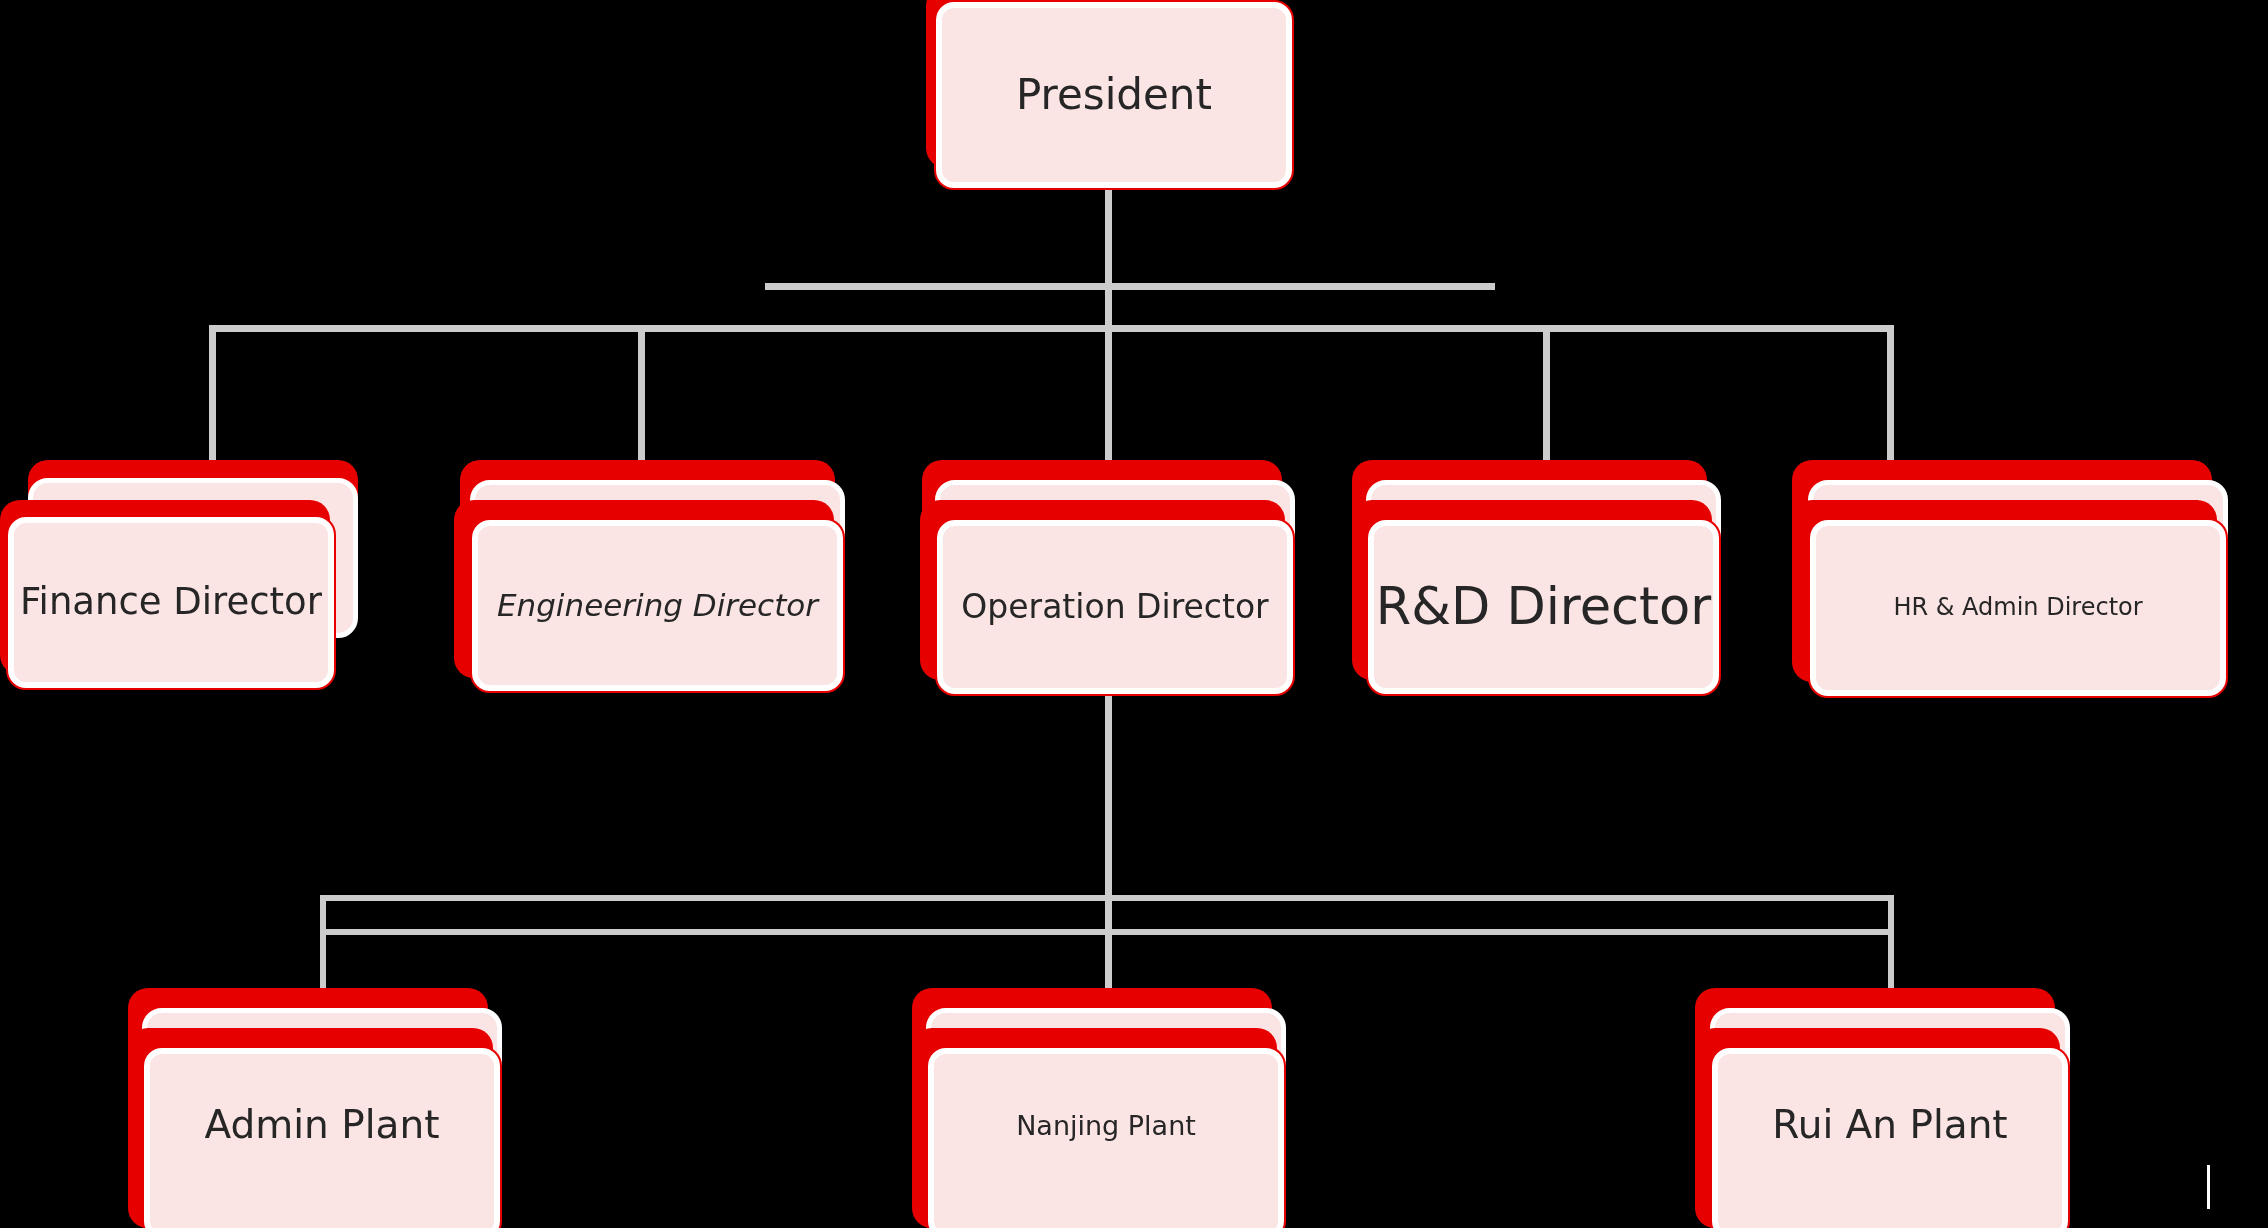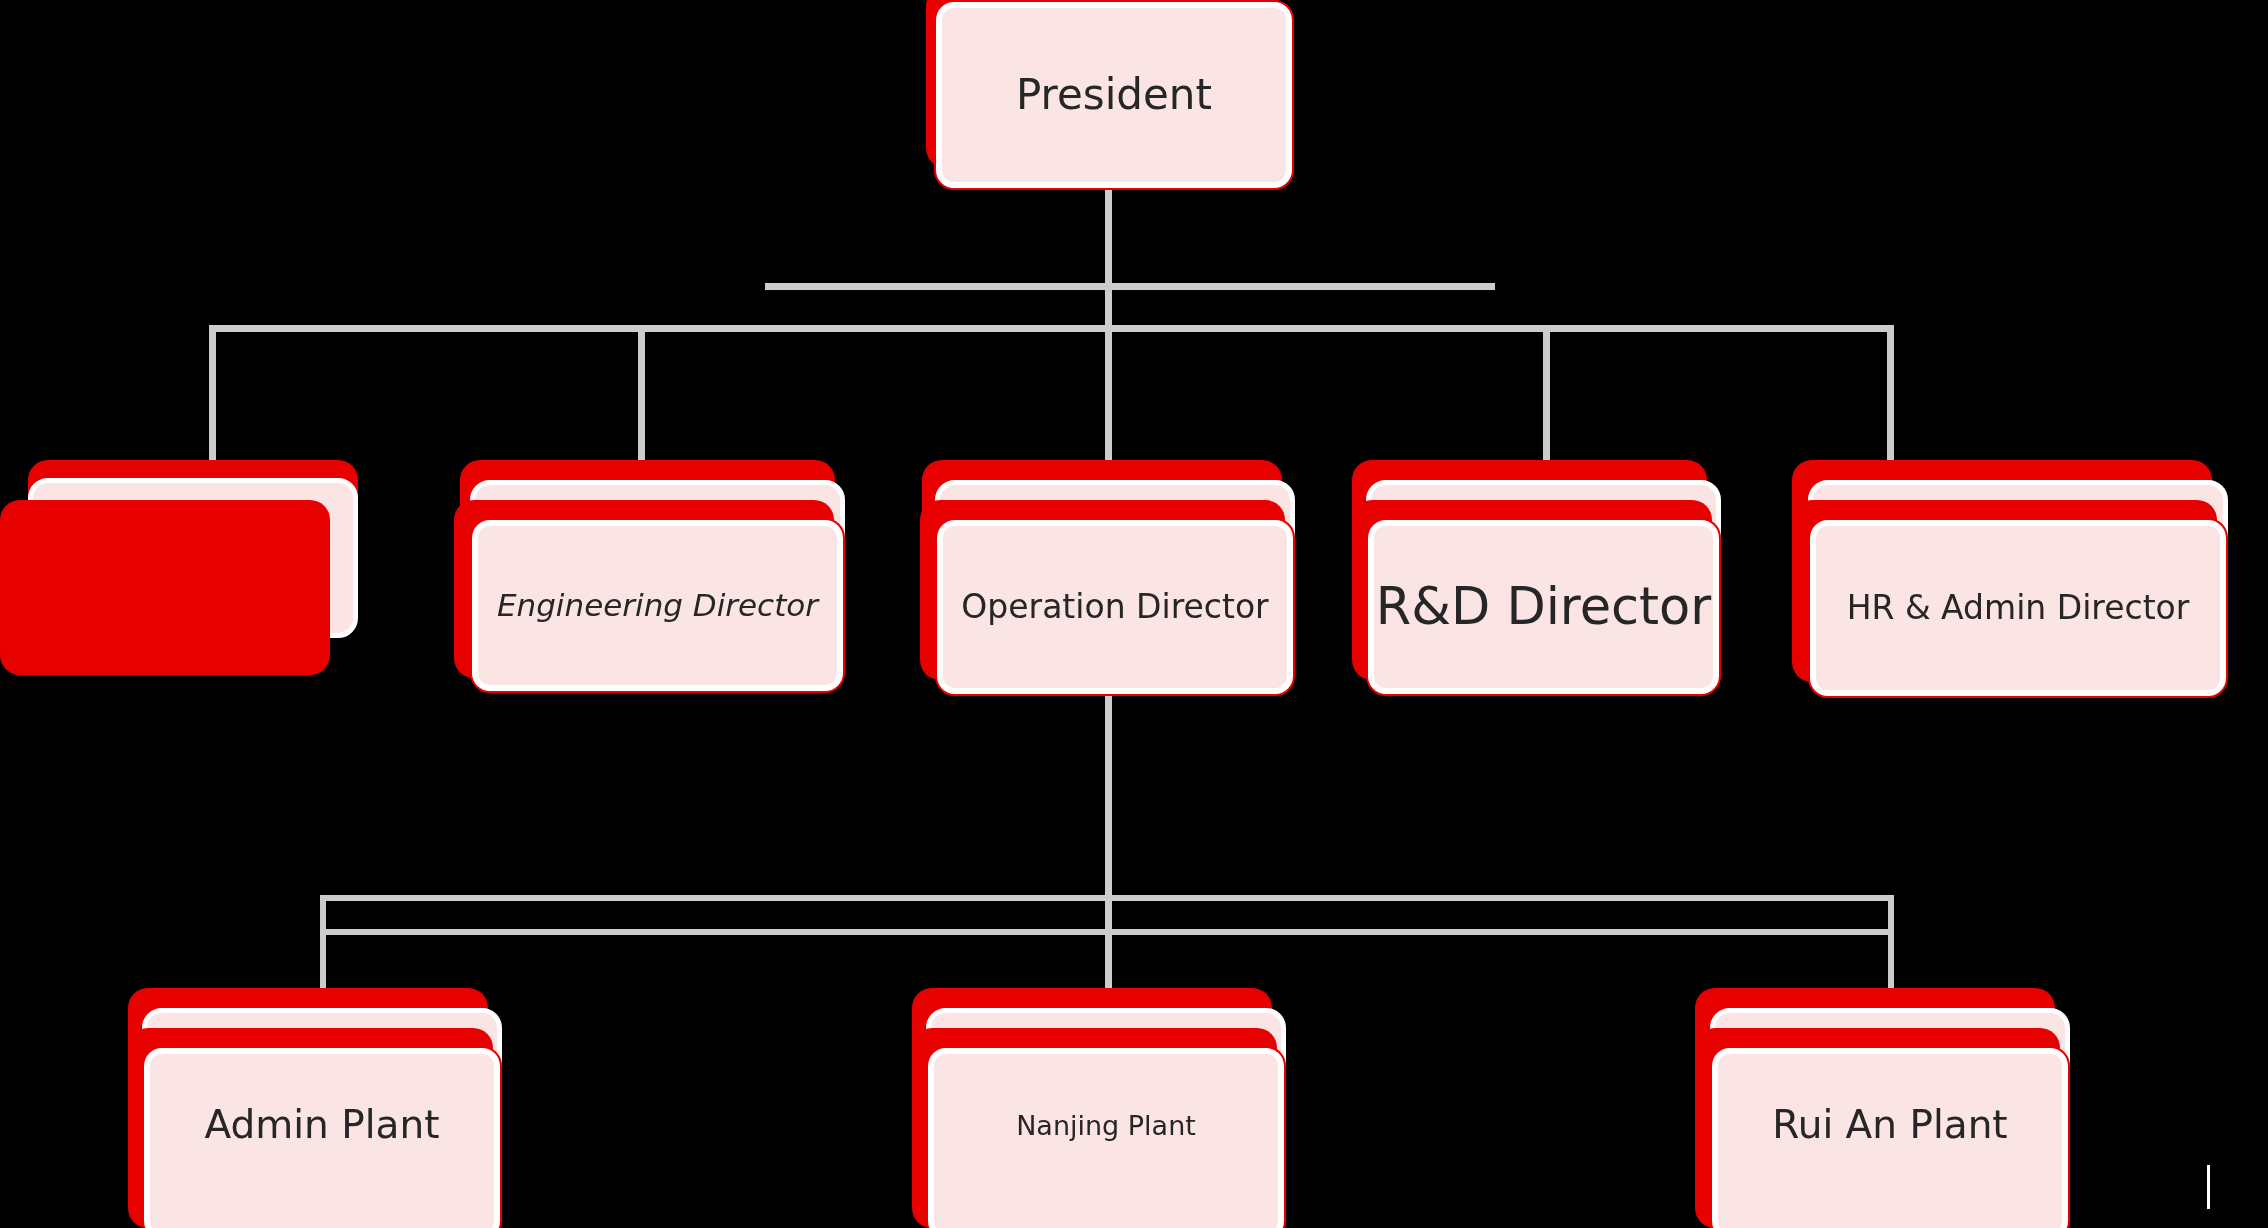--- a/index.html
+++ b/index.html
@@ -97,20 +97,23 @@
     <div class="card-shadowplate" style="left:6px; top:-14px; width:340px; height:182px;"></div>
     <div class="card-front" style="left:14px; top:0px; width:360px; height:190px;">
       <span class="label" style="font-size:42px;">President</span>
     </div>
   </div>
 
   <div class="node" style="left:-20px; top:440px; width:420px; height:270px;">
     <div class="card-shadowplate" style="left:48px; top:20px; width:330px; height:160px;"></div>
     <div class="plate-mid" style="left:48px; top:38px; width:330px; height:160px;"></div>
     <div class="card-shadowplate" style="left:20px; top:60px; width:330px; height:175px;"></div>
+    <div class="card-front" style="left:26px; top:75px; width:330px; height:175px;">
+      <span class="label" style="font-size:37px;">Finance Director</span>
+    </div>
   </div>
 
   <div class="node" style="left:440px; top:440px; width:420px; height:270px;font-style:italic;">
     <div class="card-shadowplate" style="left:20px; top:20px; width:375px; height:160px;"></div>
     <div class="plate-mid" style="left:30px; top:40px; width:375px; height:160px;"></div>
     <div class="card-shadowplate" style="left:14px; top:60px; width:380px; height:178px;"></div>
     <div class="card-front" style="left:30px; top:78px; width:375px; height:175px;">
       <span class="label" style="font-size:31px;">Engineering Director</span>
     </div>
   </div>
@@ -131,21 +134,21 @@
     <div class="card-front" style="left:36px; top:78px; width:355px; height:178px;">
       <span class="label" style="font-size:51px;">R&amp;D Director</span>
     </div>
   </div>
 
   <div class="node" style="left:1750px; top:440px; width:540px; height:270px;">
     <div class="card-shadowplate" style="left:42px; top:20px; width:420px; height:160px;"></div>
     <div class="plate-mid" style="left:58px; top:40px; width:420px; height:160px;"></div>
     <div class="card-shadowplate" style="left:42px; top:60px; width:425px; height:182px;"></div>
     <div class="card-front" style="left:58px; top:78px; width:420px; height:180px;">
-      <span class="label" style="font-size:33px;">HR &amp; Admin Director</span>
+      <span class="label" style="font-size:24px;">HR &amp; Admin Director</span>
     </div>
   </div>
 
   <div class="node" style="left:100px; top:960px; width:420px; height:268px;">
     <div class="card-shadowplate" style="left:28px; top:28px; width:360px; height:160px;"></div>
     <div class="plate-mid" style="left:42px; top:48px; width:360px; height:160px;"></div>
     <div class="card-shadowplate" style="left:28px; top:68px; width:365px; height:200px;"></div>
     <div class="card-front" style="left:42px; top:86px; width:360px; height:195px;">
       <span class="label" style="font-size:39px; transform:translateY(-18px);">Admin Plant</span>
     </div>

